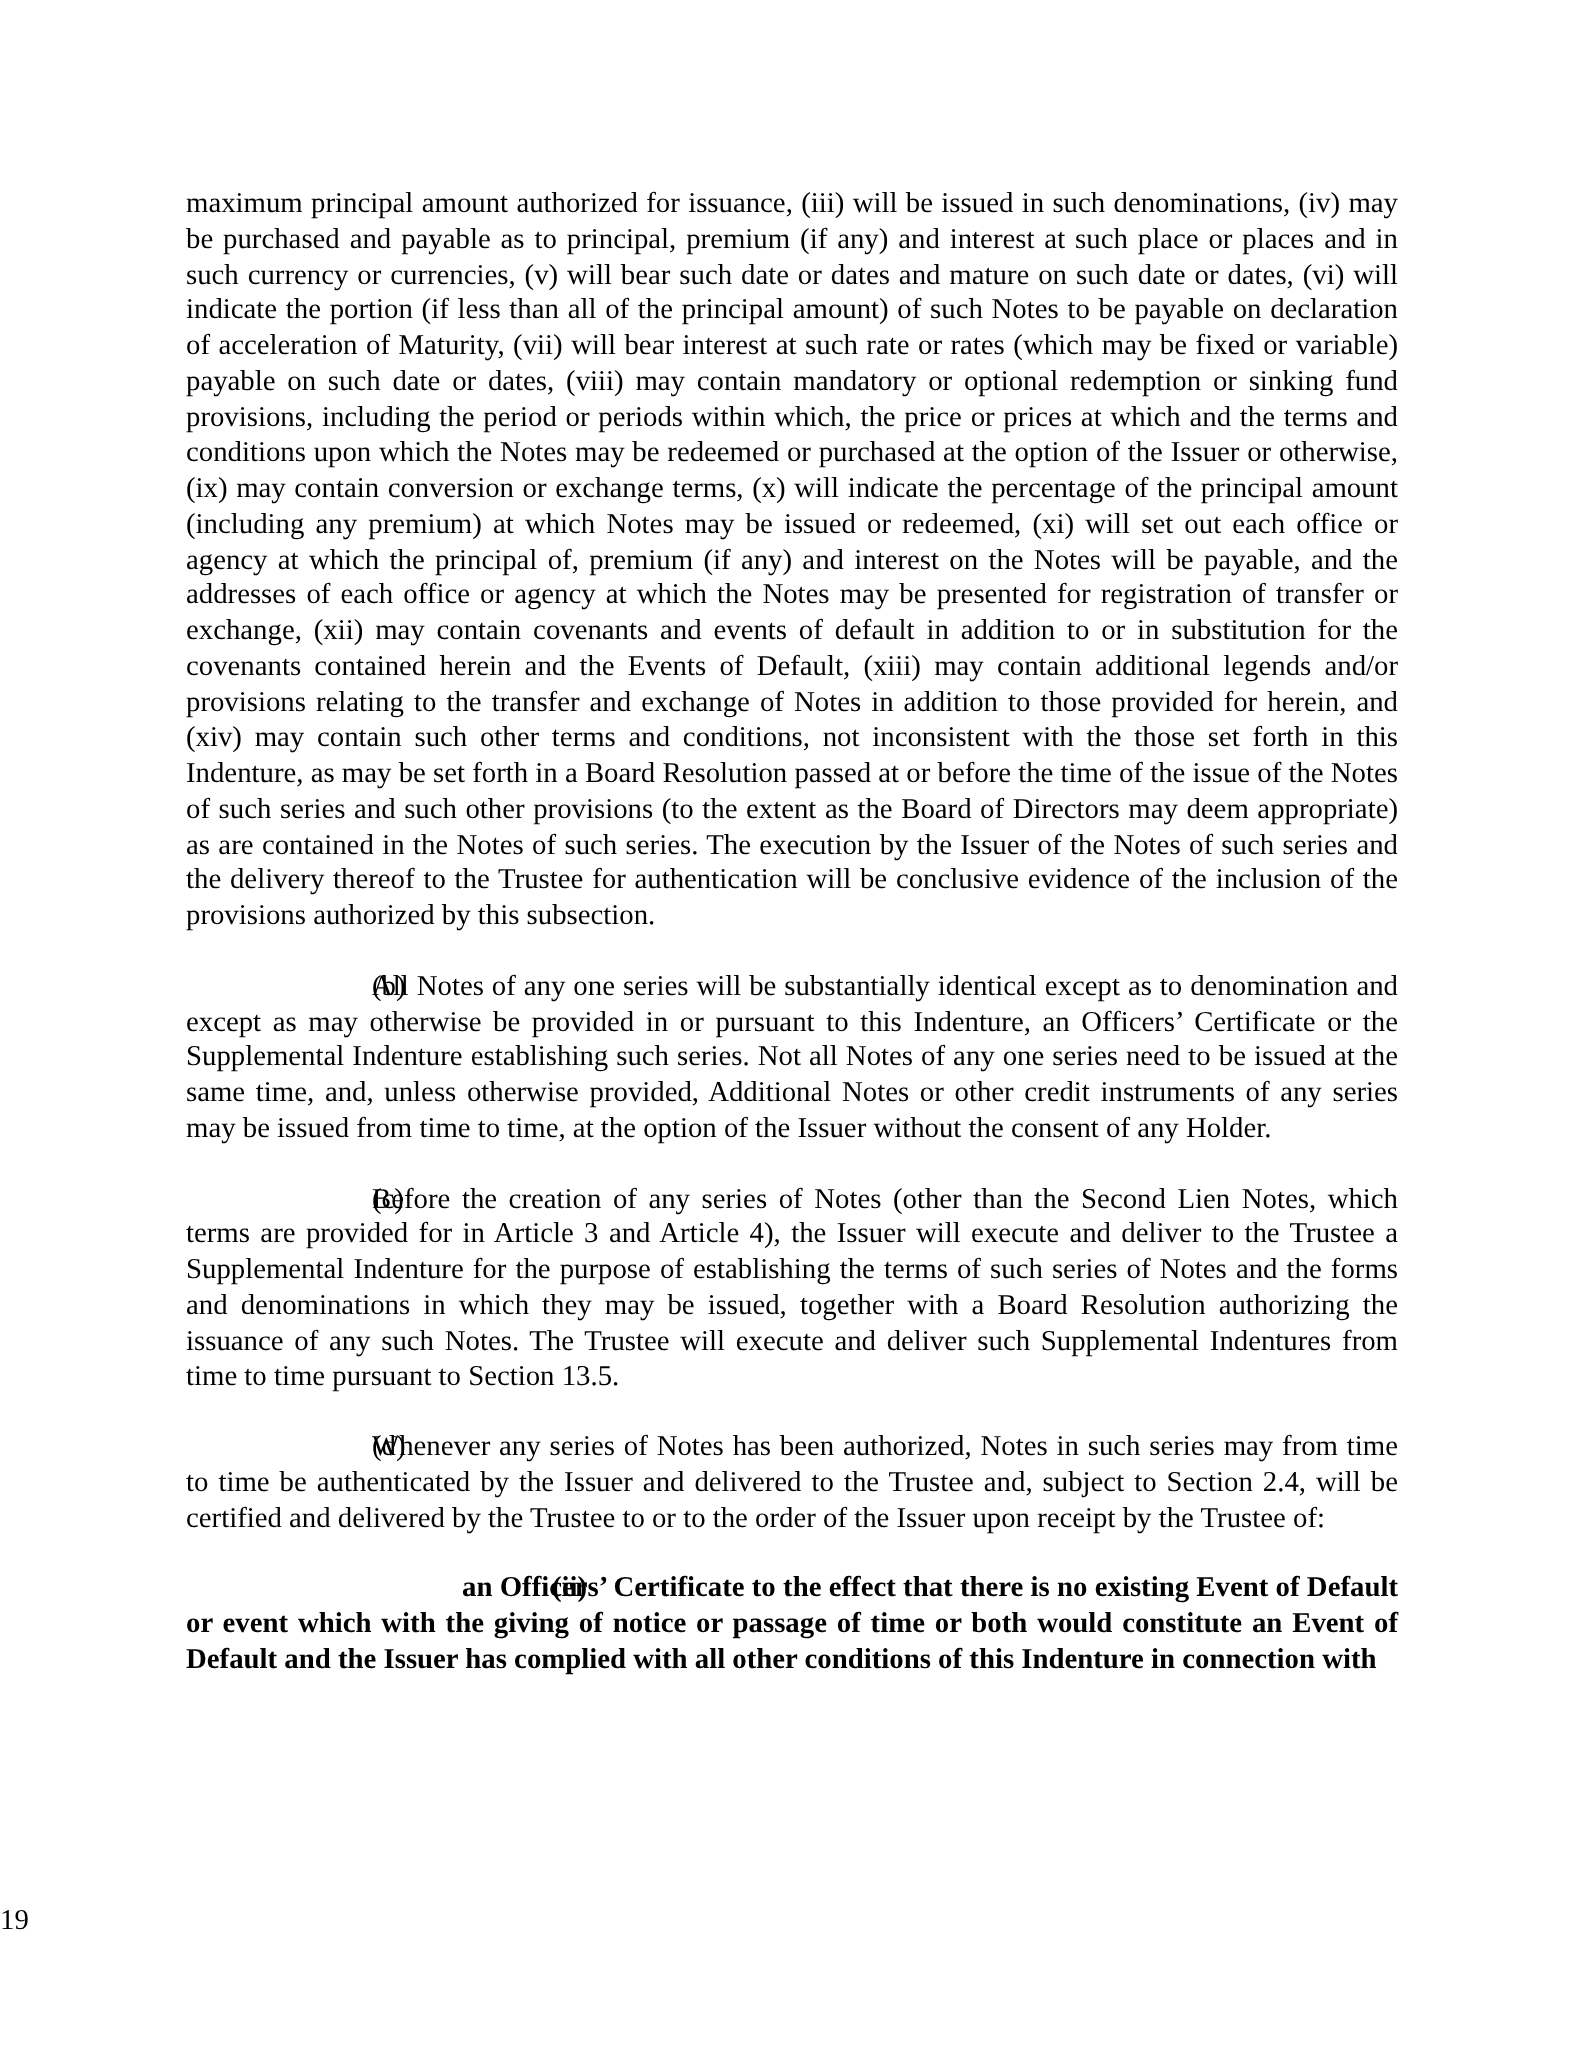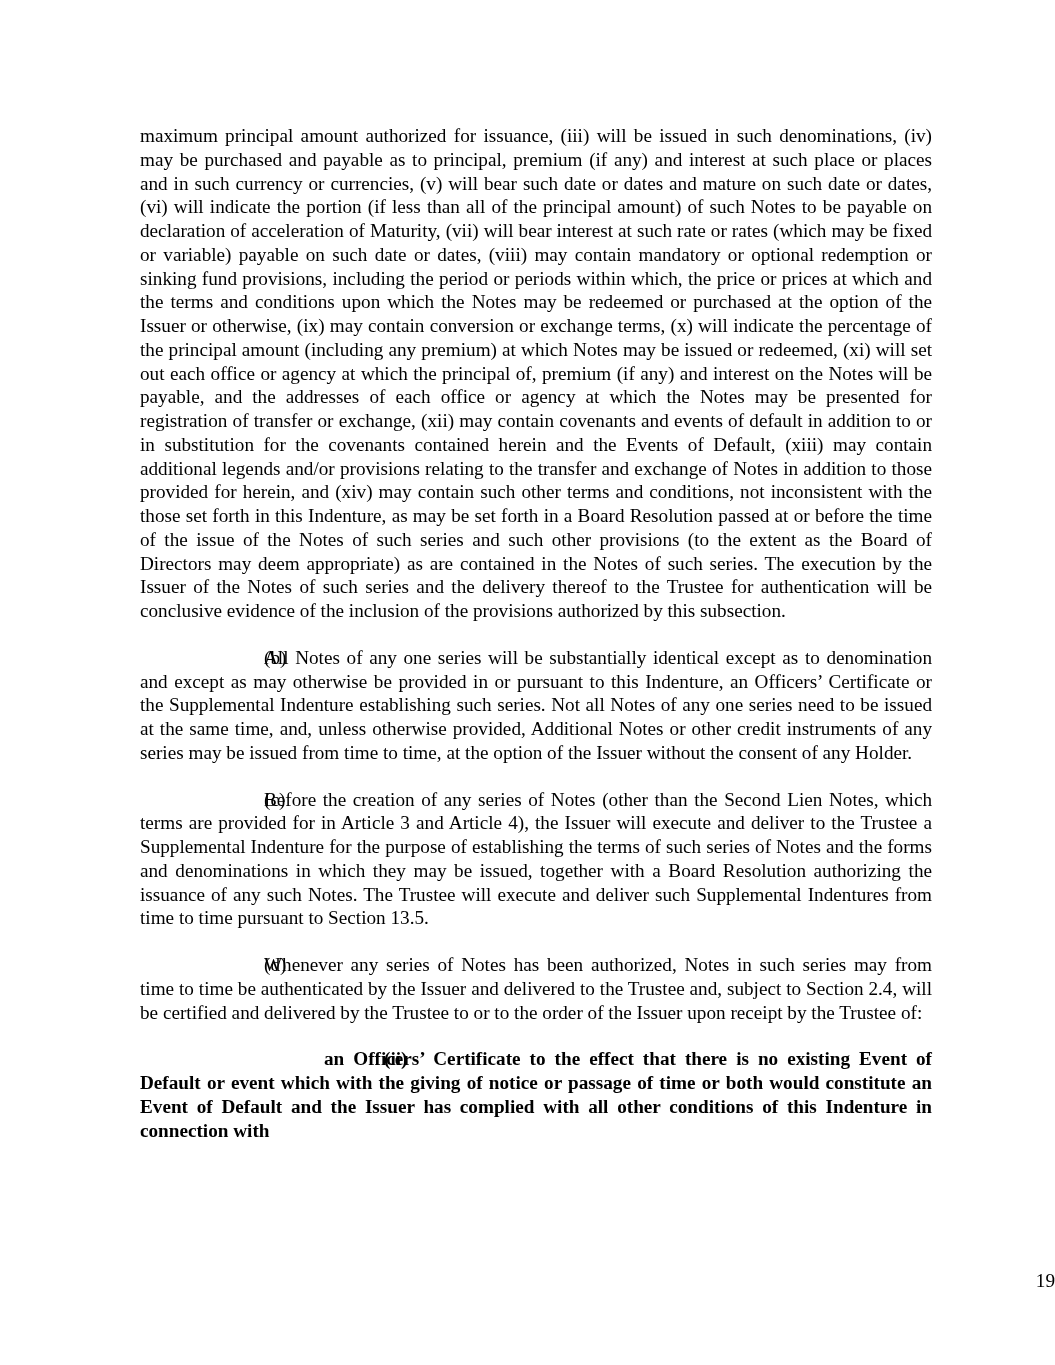--- a/index.html
+++ b/index.html
@@ -18,42 +18,42 @@
     .page {
       position: absolute;
       left: 124px;
       top: 124px;
       width: 808px;
       font-size: 19.2px;
       line-height: 23.75px;
     }
     .para {
       text-align: justify;
-      margin: 0 0 23px 16px;
+      margin: 0 0 23px 0;
     }
     .para .label {
       display: inline-block;
       width: 62px;
     }
     .indent-1 {
       text-indent: 62px;
     }
     .indent-2 {
       text-indent: 122px;
       font-weight: bold;
     }
     .indent-2b {
       text-indent: 124px;
     }
     .page-number {
       position: absolute;
       left: 0;
       width: 1055px;
       top: 1270px;
-      text-align: right;
+      text-align: left;
       font-size: 19.2px;
     }
   </style>
 </head>
 <body>
 
 <div class="page">
   <p class="para">
     <span>maximum principal amount authorized for issuance, (iii) will be issued in such denominations, (iv) may be purchased and payable as to principal, premium (if any) and interest at such place or places and in such currency or currencies, (v) will bear such date or dates and mature on such date or dates, (vi) will indicate the portion (if less than all of the principal amount) of such Notes to be payable on declaration of acceleration of Maturity, (vii) will bear interest at such rate or rates (which may be fixed or variable) payable on such date or dates, (viii) may contain mandatory or optional redemption or sinking fund provisions, including the period or periods within which, the price or prices at which and the terms and conditions upon which the Notes may be redeemed or purchased at the option of the Issuer or otherwise, (ix) may contain conversion or exchange terms, (x) will indicate the percentage of the principal amount (including any premium) at which Notes may be issued or redeemed, (xi) will set out each office or agency at which the principal of, premium (if any) and interest on the Notes will be payable, and the addresses of each office or agency at which the Notes may be presented for registration of transfer or exchange, (xii) may contain covenants and events of default in addition to or in substitution for the covenants contained herein and the Events of Default, (xiii) may contain additional legends and/or provisions relating to the transfer and exchange of Notes in addition to those provided for herein, and (xiv) may contain such other terms and conditions, not inconsistent with the those set forth in this Indenture, as may be set forth in a Board Resolution passed at or before the time of the issue of the Notes of such series and such other provisions (to the extent as the Board of Directors may deem appropriate) as are contained in the Notes of such series. The execution by the Issuer of the Notes of such series and the delivery thereof to the Trustee for authentication will be conclusive evidence of the inclusion of the provisions authorized by this subsection.</span>
   </p>

